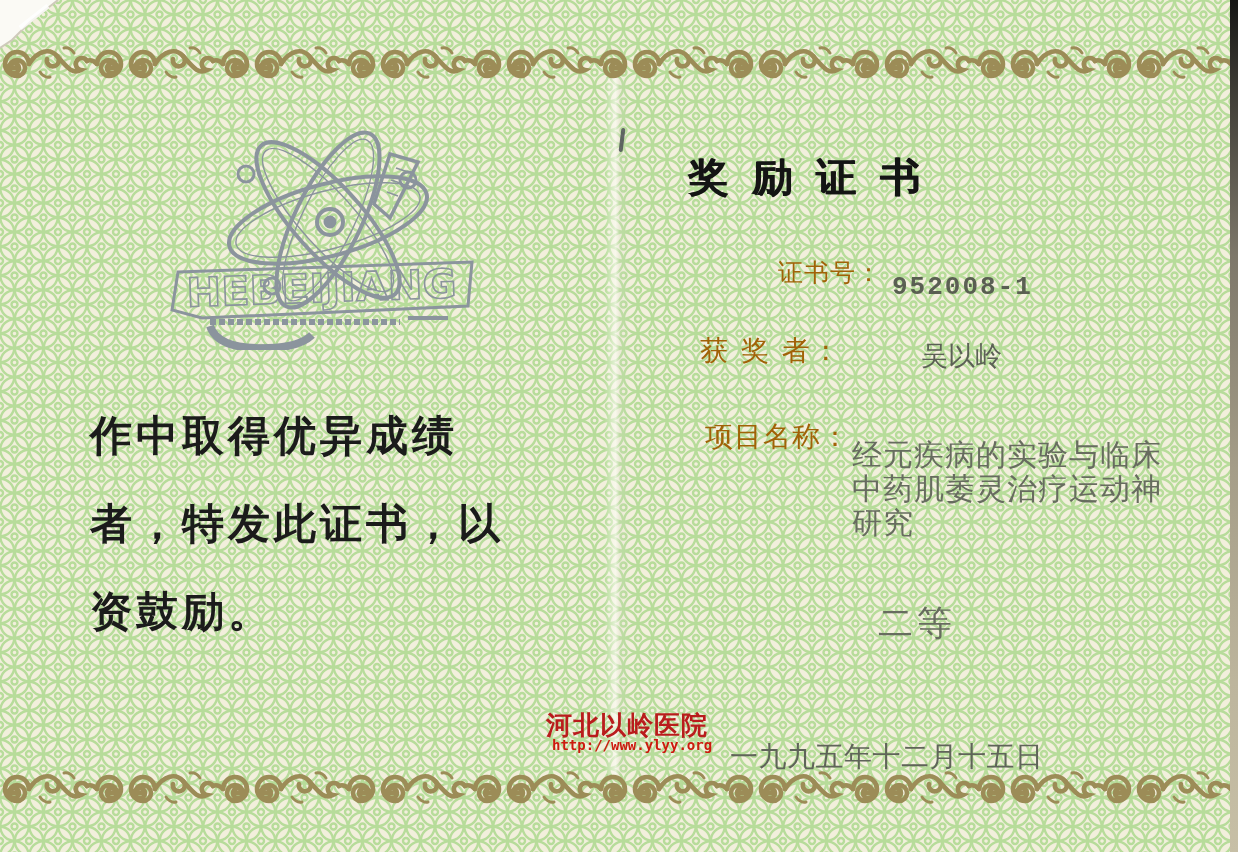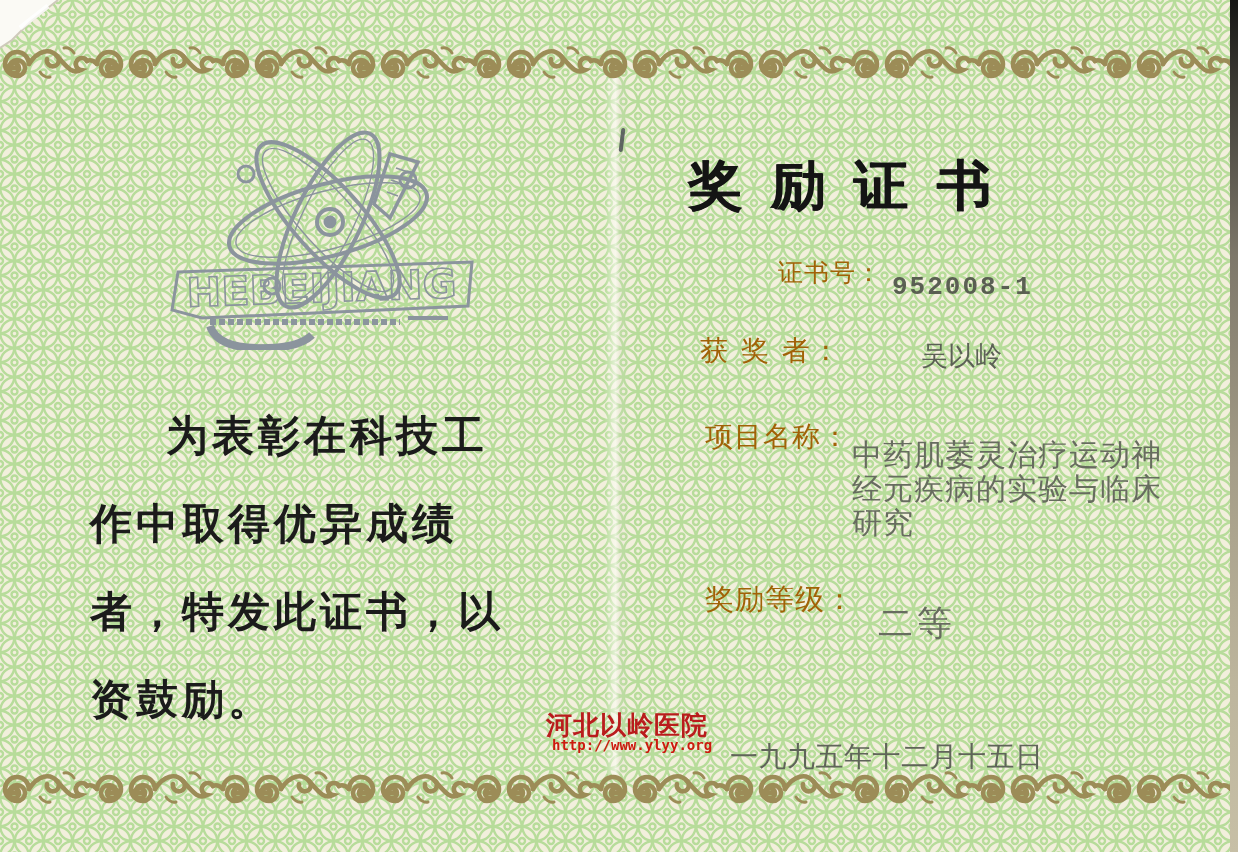--- a/index.html
+++ b/index.html
@@ -20,21 +20,21 @@
     background:#4a4f52;border-radius:2px;transform:rotate(7deg);opacity:.85;
   }
   .logo{position:absolute;left:150px;top:122px;z-index:2;}
   .citation{
     position:absolute;left:90px;top:392px;width:420px;z-index:3;
     font-size:42px;font-weight:bold;color:#1b1b1b;letter-spacing:4px;line-height:88px;
   }
   .citation .line.indent{text-indent:76px;}
   .title{
     position:absolute;left:688px;top:150px;z-index:3;white-space:nowrap;
-    font-size:54px;font-weight:bold;color:#141414;letter-spacing:5px;
+    font-size:40px;font-weight:bold;color:#141414;letter-spacing:5px;
     text-shadow:1px 0 0 #141414;
   }
   .lab{position:absolute;z-index:3;color:#a16207;white-space:nowrap;font-weight:400;}
   .val{position:absolute;z-index:3;white-space:nowrap;}
   .lab.certno{left:778px;top:256px;font-size:25px;letter-spacing:1px;}
   .val.certno{left:892px;top:272px;font-size:26px;letter-spacing:2px;color:#50544a;font-family:Liberation Mono, monospace;font-weight:bold;opacity:.92;}
   .lab.awardee{left:700px;top:332px;font-size:28px;letter-spacing:2px;}
   .val.awardee{left:921px;top:338px;font-size:27px;color:#5b6055;}
   .lab.project{left:705px;top:418px;font-size:28px;letter-spacing:1px;}
   .val.project{left:852px;top:438px;font-size:30px;line-height:34px;letter-spacing:1px;color:#676c5f;}
@@ -145,42 +145,40 @@
       <path d="M246 46 L258 50 M241 58 L253 62 M237 70 L248 74" stroke-width="1.6"></path>
       <path d="M28 150 L322 140 L318 184 L52 196 L22 188 Z" stroke-width="3"></path>
       <path d="M60 200 H 250" stroke-width="6" stroke-dasharray="6 3"></path>
       <path d="M258 196 h 40" stroke-width="4"></path>
       <path d="M60 204 q 8 24 58 22 q 32 -1 44 -13" stroke-width="8"></path>
     </g>
     <text x="172" y="180" text-anchor="middle" font-family="DejaVu Sans, sans-serif" font-weight="bold" font-size="40" fill="none" stroke="#8b949d" stroke-width="1.6" textLength="270" lengthAdjust="spacingAndGlyphs" transform="rotate(-2 172 180)">HEBEIJIANG</text>
   </svg>
 
   <div class="citation">
-    <div class="line indent">为表彰在科技工</div>
     <div class="line">作中取得优异成绩</div>
     <div class="line">者，特发此证书，以</div>
     <div class="line">资鼓励。</div>
   </div>
 
   <div class="title">奖 励 证 书</div>
 
   <div class="lab certno">证书号：</div>
   <div class="val certno">952008-1</div>
 
   <div class="lab awardee">获 奖 者：</div>
   <div class="val awardee">吴以岭</div>
 
   <div class="lab project">项目名称：</div>
   <div class="val project">
+    <div>经元疾病的实验与临床</div>
     <div>中药肌萎灵治疗运动神</div>
-    <div>经元疾病的实验与临床</div>
     <div>研究</div>
   </div>
 
-  <div class="lab grade">奖励等级：</div>
   <div class="val grade">二等</div>
 
   <div class="dateline">一九九五年十二月十五日</div>
 
   <div class="wm-name">河北以岭医院</div>
   <div class="wm-url">http://www.ylyy.org</div>
 
   <svg class="torn" width="90" height="70">
     <polygon points="0,0 58,0 30,22 12,40 0,48" fill="#fbfaf5"></polygon>
     <path d="M58 0 L30 22 L12 40 L0 48" stroke="#cfcabb" stroke-width="2" fill="none"></path>

